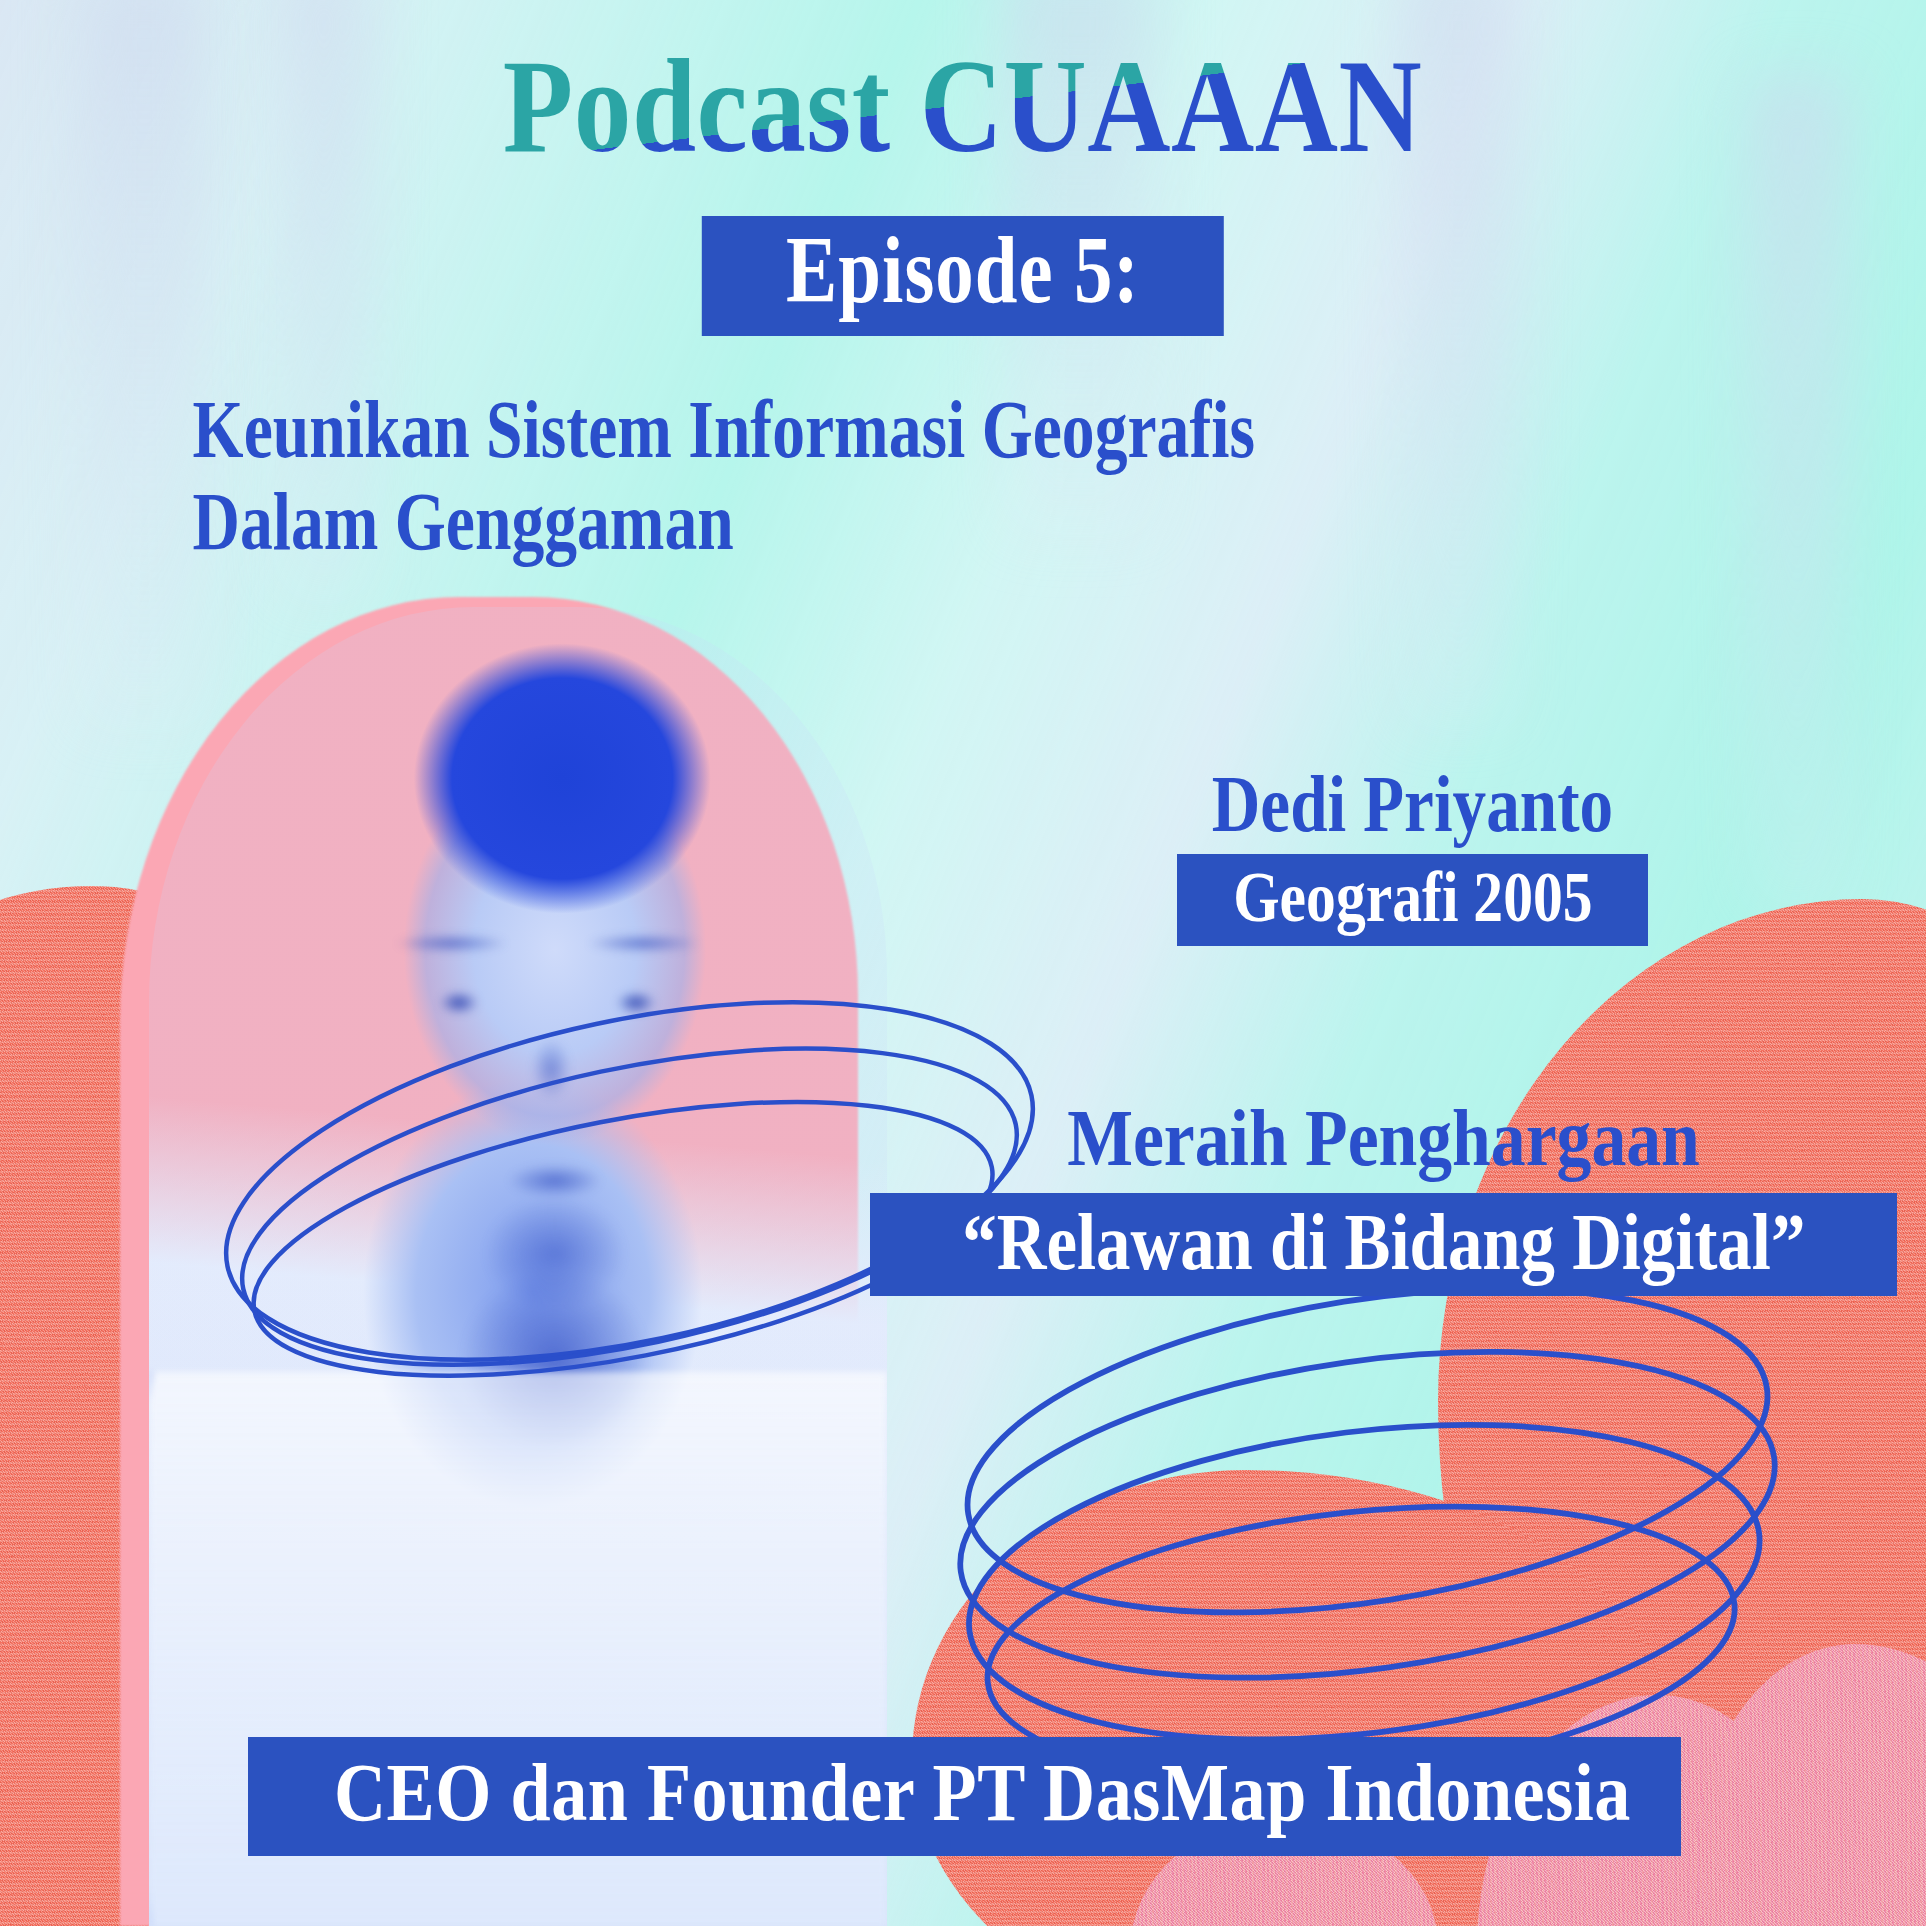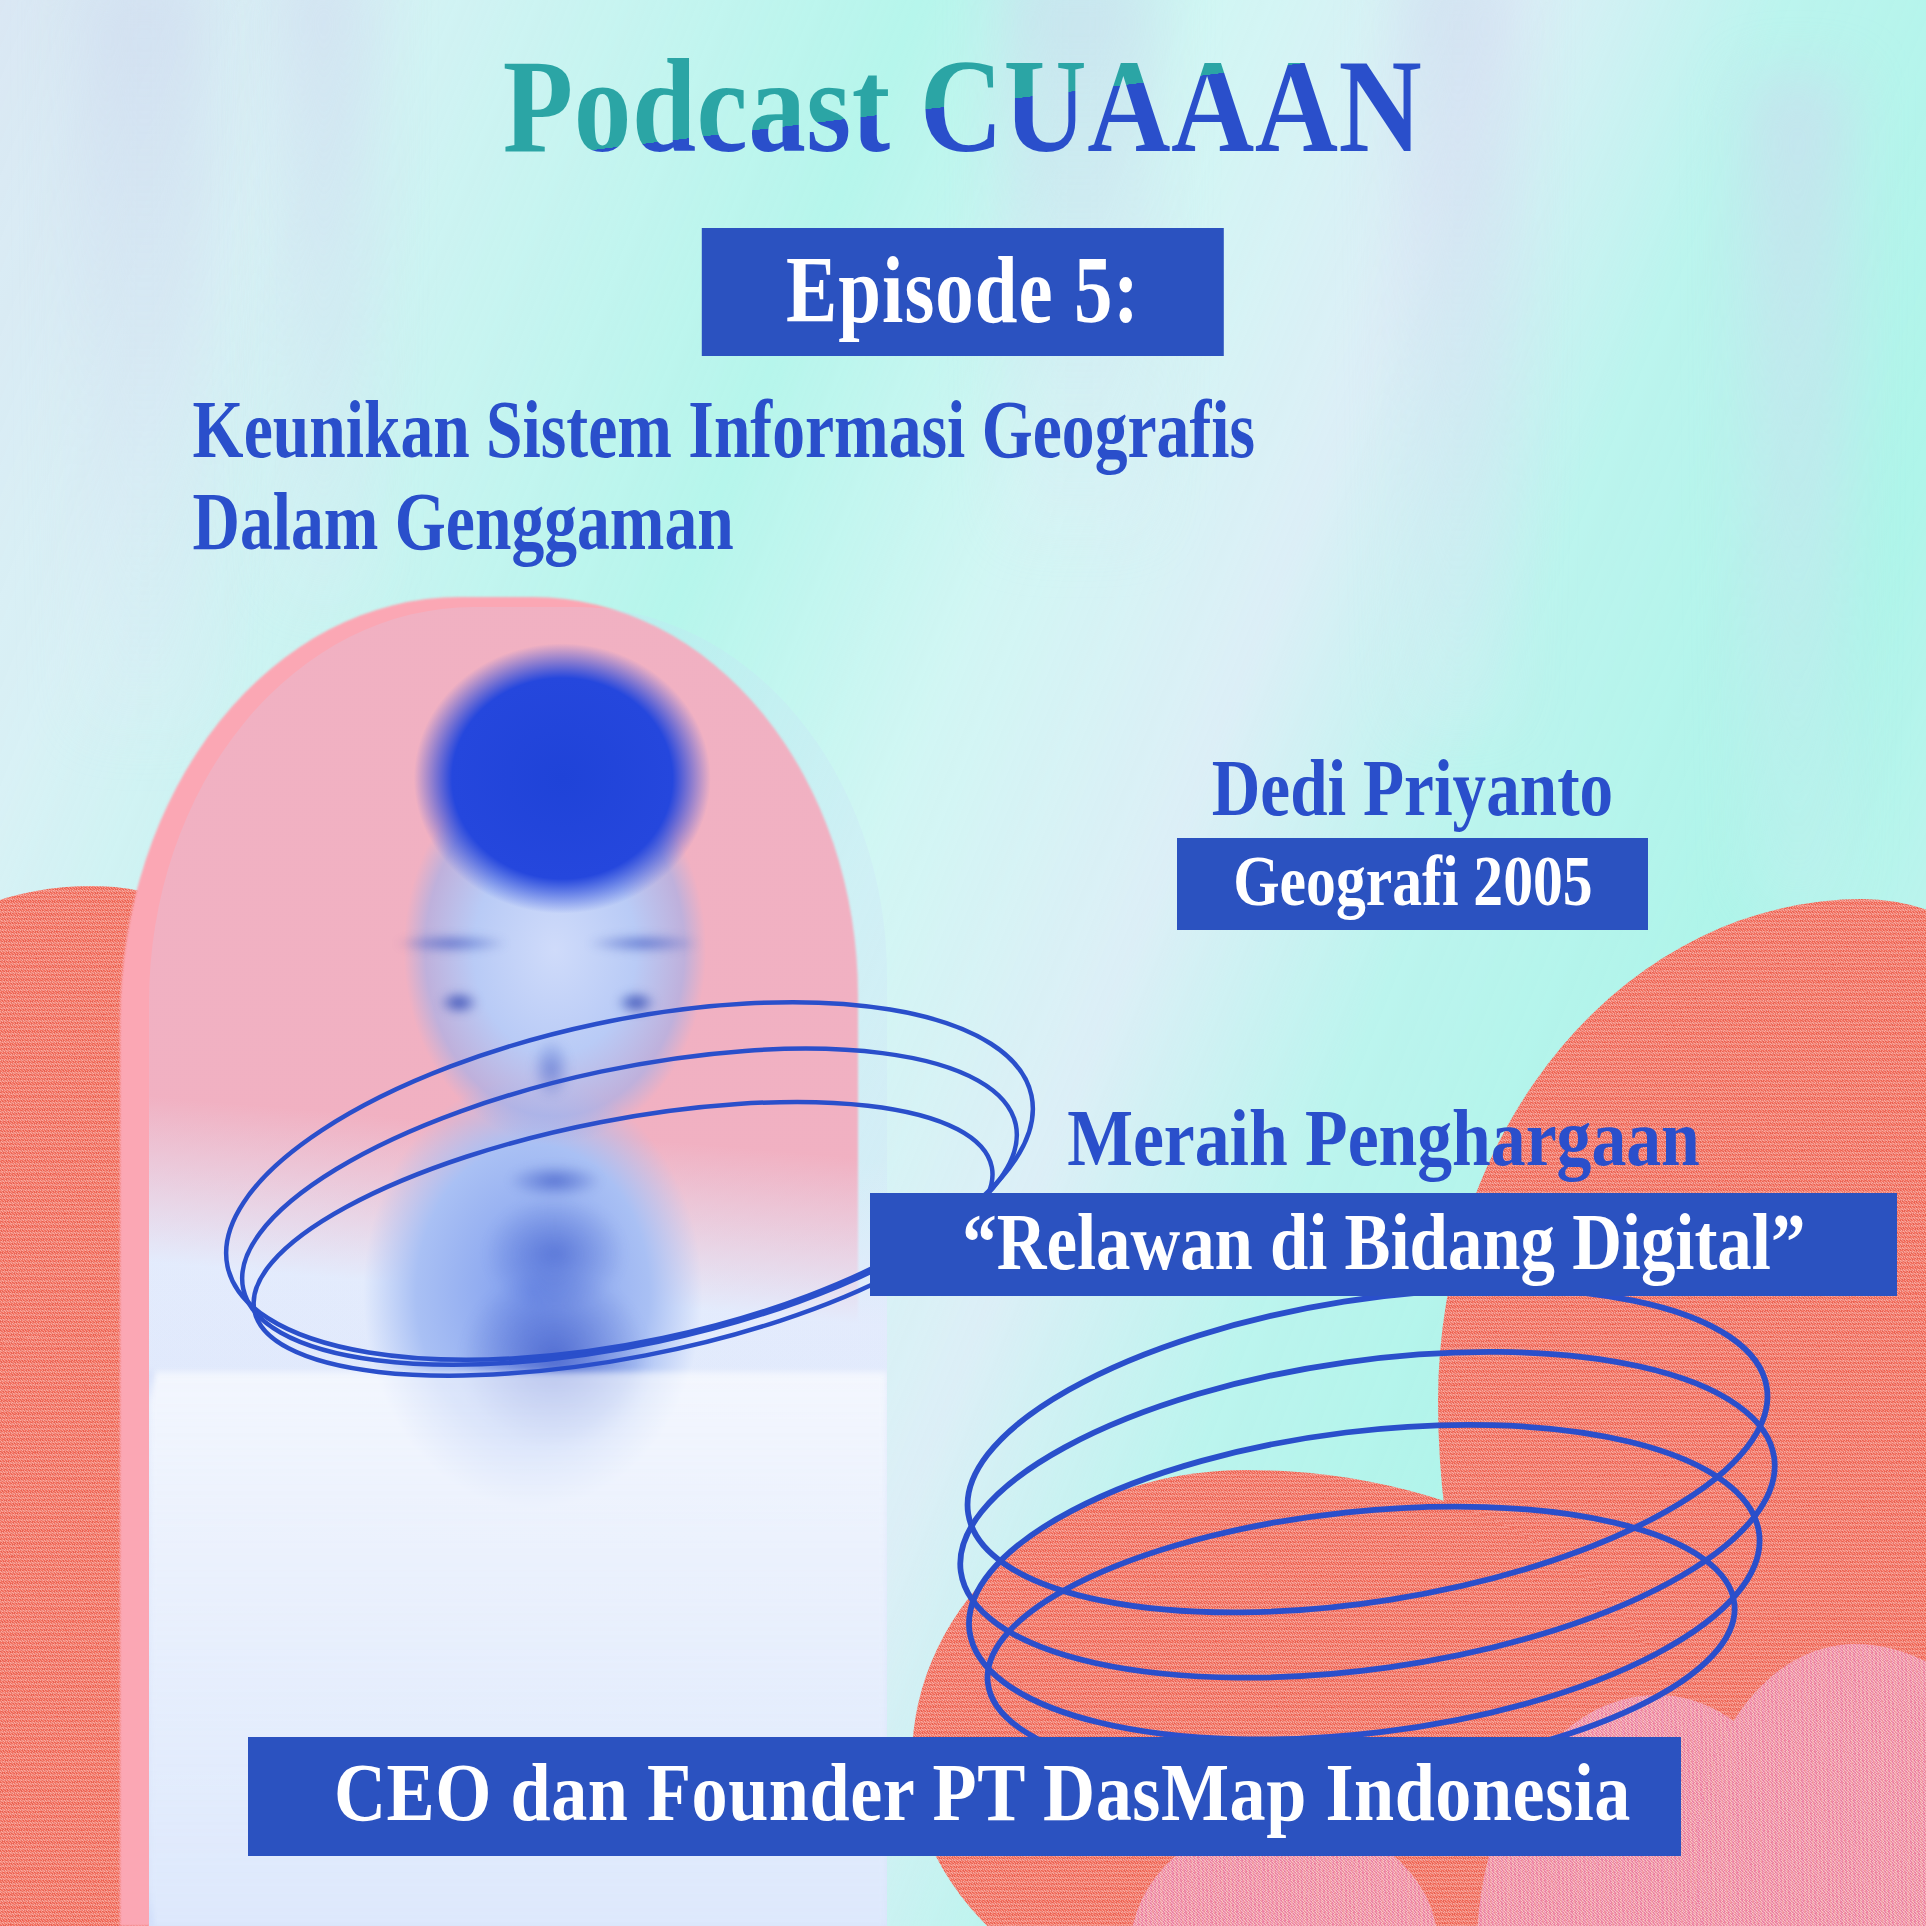--- a/index.html
+++ b/index.html
@@ -187,23 +187,23 @@
     background-clip: text;
     color: transparent;
     -webkit-text-fill-color: transparent;
     white-space: nowrap;
   }
 
   #episode-badge {
     position: absolute;
     left: 50%;
     transform: translateX(-50%);
-    top: 228px;
+    top: 216px;
     background: #2B52C0;
-    padding: 14px 40px 18px 40px;
+    padding: 6px 40px 18px 40px;
   }
   #episode-badge .ep-text {
     display: block;
     font-family: "Liberation Serif", "DejaVu Serif", serif;
     font-weight: 700;
     font-size: 96px;
     line-height: 1.0;
     color: #ffffff;
     letter-spacing: 1.3px;
     transform: scaleX(0.80);
@@ -222,21 +222,21 @@
   }
   #subtitle .sline {
     display: block;
     transform: scaleX(0.80);
     white-space: nowrap;
   }
 
   
   #guest {
     position: absolute;
-    left: 989px; top: 748px;
+    left: 989px; top: 764px;
     width: 847px;
     text-align: center;
   }
   #guest-name {
     display: block;
     color: #2A4FCB;
     font-family: "Liberation Serif", "DejaVu Serif", serif;
     font-weight: 700;
     font-size: 80px;
     line-height: 1.0;

